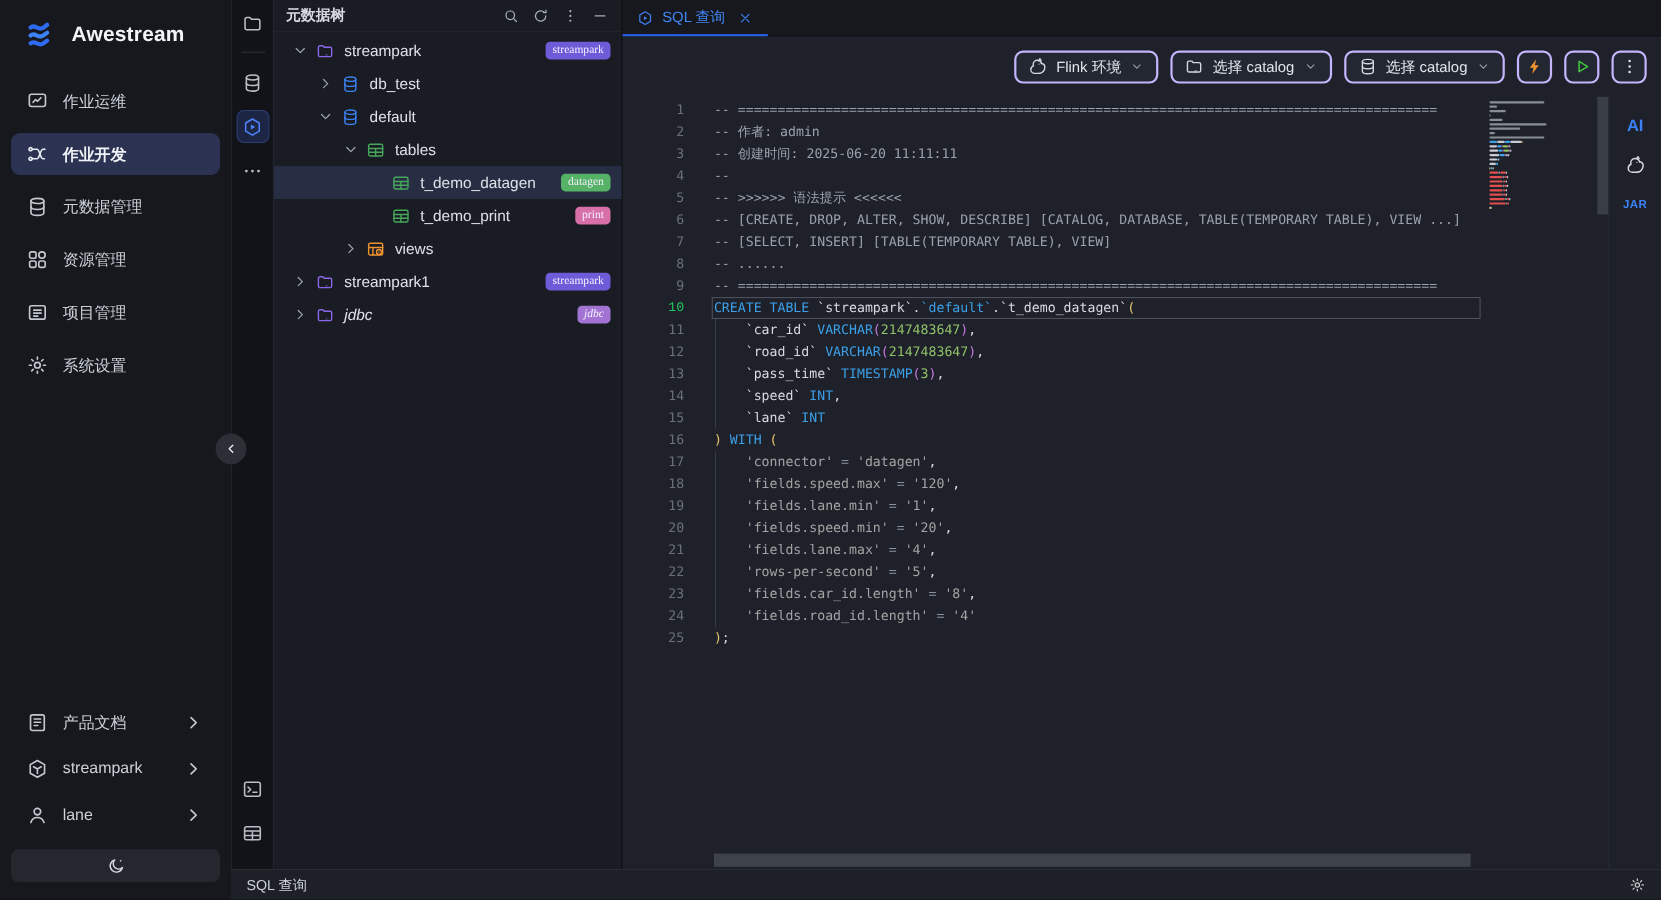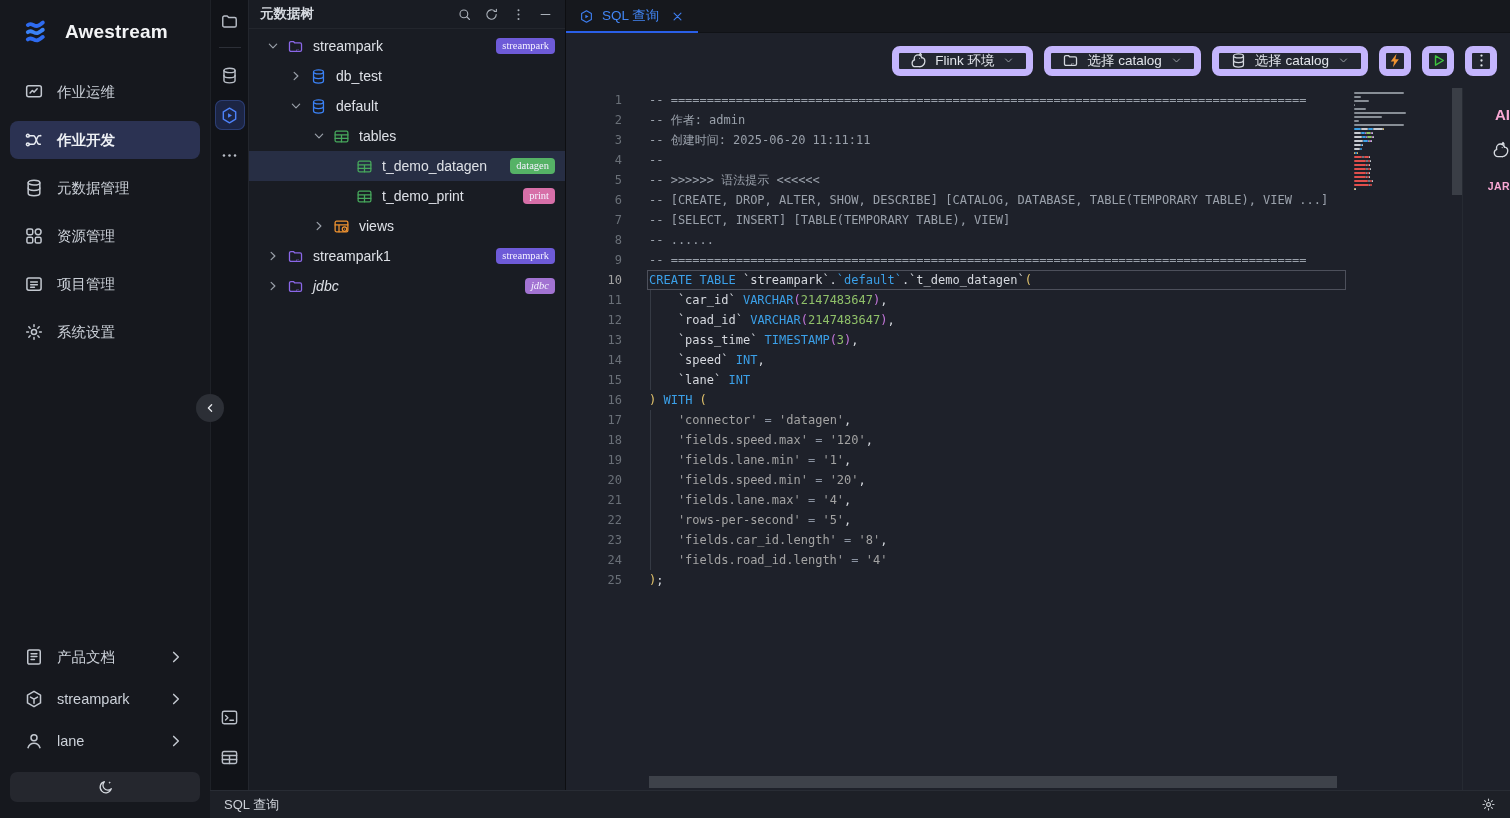--- a/index.html
+++ b/index.html
@@ -62,48 +62,48 @@
   .editor-col { flex:1; display:flex; flex-direction:column; min-width:0; background:#1e212a; border-left:1px solid #0d0e11; }
   .tabbar { height:33px; flex:none; background:#16181d; display:flex; border-bottom:1px solid #101216; }
   .tab { position:relative; display:flex; align-items:center; gap:8px; padding:0 13px; cursor:pointer; }
   .tab .ic { width:15px; height:15px; color:#3e7ef0; }
   .tab-label { font-size:13.5px; color:#4285f4; }
   .tab-close { width:13px; height:13px; color:#878d96; margin-left:3px; cursor:pointer; }
   .tab.active::after { content:""; position:absolute; left:0; right:0; bottom:-1px; height:2px; background:#2a5fe8; }
 
   .toolbar { height:55px; flex:none; display:flex; align-items:center; justify-content:flex-end; gap:11px; padding-right:13px; }
   .tb-btn { display:flex; align-items:center; gap:8px; height:30px; padding:0 11px; background:#232731;
-    border:7px solid #c4b5fd; border-radius:8px; color:#e2e5eb; font-size:13.5px; cursor:pointer; }
+    border:2px solid #c4b5fd; border-radius:8px; color:#e2e5eb; font-size:13.5px; cursor:pointer; }
   .tb-btn .b-ic { width:17px; height:17px; color:#d3d7de; }
   .tb-btn .chev-d { width:13px; height:13px; color:#9aa0a8; }
   .tb-icon-btn { width:32px; padding:0; justify-content:center; }
 
   .editor-row { flex:1; display:flex; min-height:0; position:relative; }
   .code-area { flex:1; min-width:0; overflow:hidden; padding-top:2px; position:relative; }
   .code-line { display:flex; height:20px; line-height:20px; font-family:"DejaVu Sans Mono","Liberation Mono",monospace;
     font-size:12px; white-space:pre; }
   .ln { width:56px; text-align:right; color:#6a7078; flex:none; }
   .lc { flex:1; min-width:0; padding-left:27px; position:relative; }
   .lc.guide::before { content:""; position:absolute; left:27.5px; top:0; bottom:0; width:1px; background:#353a44; }
-  .code-line.cur .ln { color:#a3a3a3; }
+  .code-line.cur .ln { color:#22c55e;font-family:Liberation Mono, monospace; }
   .code-line.cur .lc::after { content:""; position:absolute; left:25px; right:4px; top:0; bottom:0;
     border:1px solid rgba(200,206,218,.28); pointer-events:none; }
   .s-cm{color:#9aa1ab} .s-kw{color:#3ba0e8} .s-id{color:#d6d9df} .s-num{color:#8fc069}
   .s-str{color:#a3a3a3} .s-py{color:#e3c46c} .s-pm{color:#c678dd} .s-op{color:#8b93a1}
 
   .minimap { width:102px; flex:none; padding:4px 2px 0 4px; overflow:hidden; cursor:pointer; }
   .mm-line { height:2px; margin-bottom:2px; display:flex; }
   .mm-seg { height:2px; border-radius:1px; flex:none; }
   .vscroll { width:10px; flex:none; position:relative; }
   .vthumb { position:absolute; top:0; left:0; right:0; height:107px; background:#3a3e46; cursor:pointer; }
   .hscroll { position:absolute; left:83px; bottom:2px; width:688px; height:12px; background:#3e424a; cursor:pointer; }
 
   .right-tools { width:48px; flex:none; border-left:1px solid #262a32; display:flex; flex-direction:column;
     align-items:center; padding-top:8px; }
-  .rt-item { height:36px; width:100%; display:flex; align-items:center; justify-content:flex-end; color:#f9a8d4; cursor:pointer; }
+  .rt-item { height:36px; width:100%; display:flex; align-items:center; justify-content:center; color:#3b82f6; cursor:pointer; }
   .rt-item.rt-ai { font-size:15px; font-weight:600; }
   .rt-item.rt-jar { font-size:10.5px; font-weight:700; letter-spacing:.4px; }
   .rt-item .ic { width:18px; height:18px; color:#d6dae0; }
 
   .statusbar { height:28px; flex:none; background:#1d2027; border-top:1px solid #282c34;
     display:flex; align-items:center; padding:0 14px; color:#ccd0d7; font-size:13px; }
   .statusbar .gear { margin-left:auto; width:15px; height:15px; color:#c6cace; cursor:pointer; }
 </style>
 </head>
 <body>

